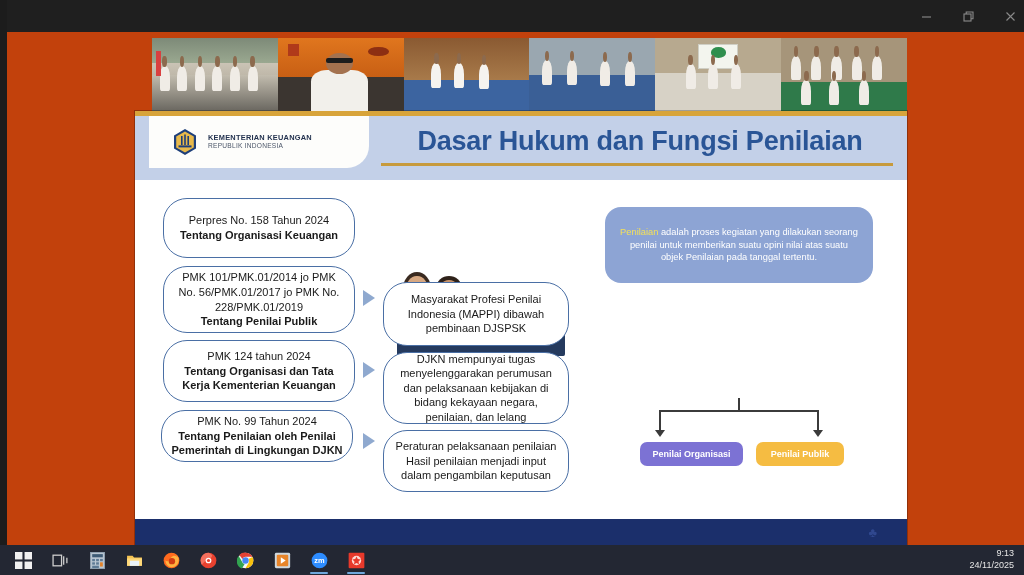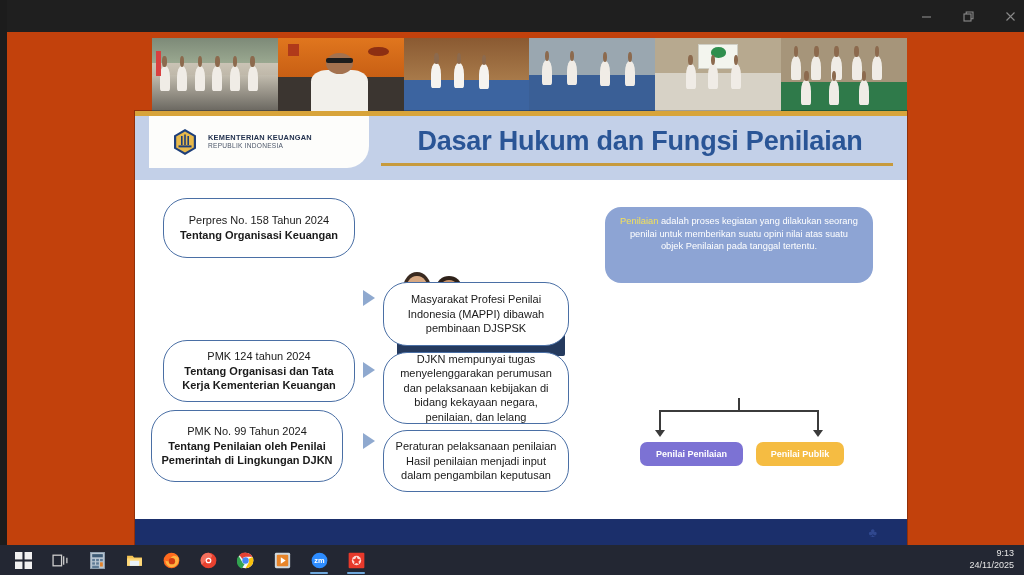--- a/index.html
+++ b/index.html
@@ -131,21 +131,21 @@
     background:#253a5e; border-radius:30% 30% 6% 6%;
   }
   .pfig .badge {
     position:absolute; left:22%; top:34%; width:26%; height:9%;
     background:#d4b25a; border-radius:1px;
   }
 
   
   .defcard {
     position:absolute; border-radius:16px;
-    display:flex; justify-content:center;
+    display:flex; align-items:center; justify-content:center;
     text-align:center; color:#ffffff; padding:8px 13px;
     font-size:9.3px; line-height:1.36;
   }
   .defcard .hl { color:#f3e05b; }
   #def-1 { background:#8da4d4; }
   #def-2 { background:#2b52a0; }
   .cline { position:absolute; background:#3b3b3b; }
 
   .pill {
     position:absolute; height:24px; border-radius:7px;
@@ -291,29 +291,35 @@
 
     <div id="slide-body">
 
       <div class="rbox" style="left:28px; top:18px; width:192px; height:60px;">
         <div class="t">
           <span>Perpres No. 158 Tahun 2024</span><br>
           <b>Tentang Organisasi Keuangan</b>
         </div>
       </div>
 
+      <div class="rbox" style="left:28px; top:86px; width:192px; height:67px;">
+        <div class="t">
+          <span>PMK 101/PMK.01/2014 jo PMK No. 56/PMK.01/2017 jo PMK No. 228/PMK.01/2019</span><br>
+          <b>Tentang Penilai Publik</b>
+        </div>
+      </div>
 
       <div class="rbox" style="left:28px; top:160px; width:192px; height:62px;">
         <div class="t">
           <span>PMK 124 tahun 2024</span><br>
           <b>Tentang Organisasi dan Tata Kerja Kementerian Keuangan</b>
         </div>
       </div>
 
-      <div class="rbox" style="left:16px; top:230px; width:192px; height:72px;">
+      <div class="rbox" style="left:26px; top:230px; width:192px; height:52px;">
         <div class="t">
           <span>PMK No. 99 Tahun 2024</span><br>
           <b>Tentang Penilaian oleh Penilai Pemerintah di Lingkungan DJKN</b>
         </div>
       </div>
 
       <div class="arrow" style="left:228px; top:110px;"></div>
       <div class="arrow" style="left:228px; top:182px;"></div>
       <div class="arrow" style="left:228px; top:253px;"></div>
 
@@ -378,21 +384,21 @@
       <div>
         <div class="cline" style="left:603px; top:218px; width:2px; height:14px;"></div>
         <div class="cline" style="left:524px; top:230px; width:160px; height:2px;"></div>
         <div class="cline" style="left:524px; top:230px; width:2px; height:22px;"></div>
         <div class="cline" style="left:682px; top:230px; width:2px; height:22px;"></div>
         <div style="position:absolute;left:520px;top:250px;width:0;height:0;border-left:5px solid transparent;border-right:5px solid transparent;border-top:7px solid #3b3b3b;"></div>
         <div style="position:absolute;left:678px;top:250px;width:0;height:0;border-left:5px solid transparent;border-right:5px solid transparent;border-top:7px solid #3b3b3b;"></div>
       </div>
 
       <div class="pill" id="pill-pemerintah" style="left:505px; top:262px; width:103px;">
-        <span>Penilai Penilaian</span>
+        <span>Penilai Organisasi</span>
       </div>
       <div class="pill" id="pill-publik" style="left:621px; top:262px; width:88px;">
         <span>Penilai Publik</span>
       </div>
 
     </div>
 
     <div id="slide-footer">
       <span id="footer-mark">♣</span>
     </div>

